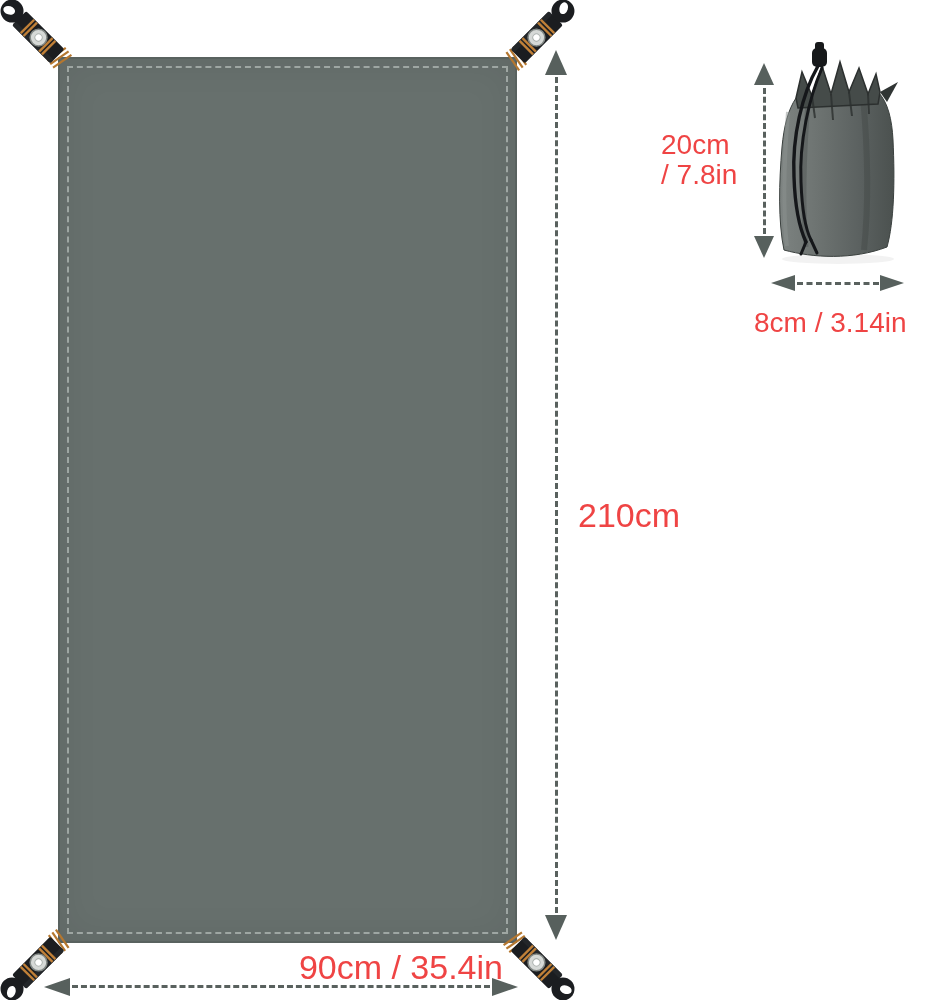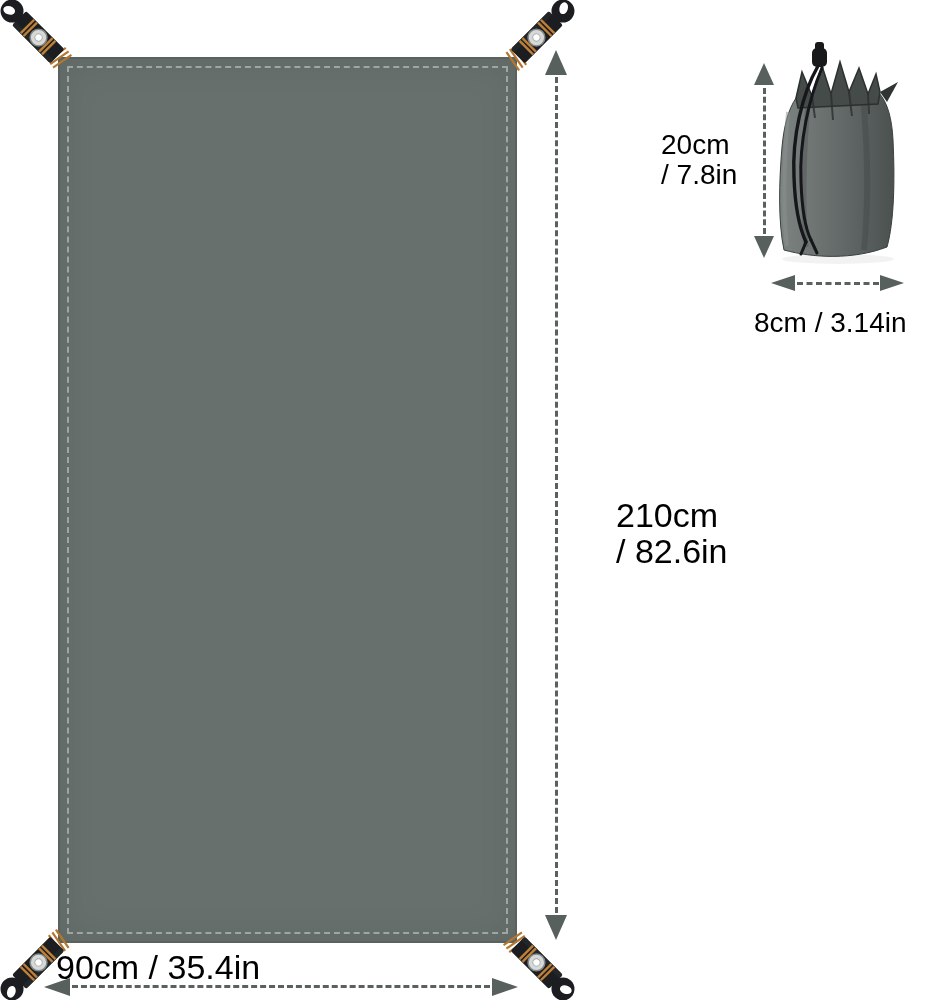--- a/index.html
+++ b/index.html
@@ -70,24 +70,24 @@
   .bagH-line { left: 763px; top: 88px; height: 146px; }
   .bagH-top  { left: 754px; top: 63px; }
   .bagH-bot  { left: 754px; top: 236px; }
 
   
   .bagW-line { left: 797px; top: 282px; width: 82px; }
   .bagW-left  { left: 771px; top: 275px; }
   .bagW-right { left: 880px; top: 275px; }
 
   
-  .label { position: absolute; white-space: nowrap; color: #000000; }
+  .label { position: absolute; white-space: nowrap; color: #ef4444; }
   .label .line { display: block; }
-  .label-main-height { left: 578px; top: 497px; font-size: 34px; line-height: 36px; margin-left: 38px; }
-  .label-main-width  { left: 56px;  top: 949px; width: 474px; text-align: left; font-size: 34px; line-height: 36px; }
+  .label-main-height { left: 578px; top: 497px; font-size: 34px; line-height: 36px; }
+  .label-main-width  { left: 29px;  top: 949px; width: 474px; text-align: right; font-size: 34px; line-height: 36px; }
   .label-bag-height  { left: 661px; top: 130px; font-size: 28px; line-height: 30px; }
   .label-bag-width   { left: 754px; top: 308px; font-size: 28px; line-height: 30px; }
 
   
   .bag { position: absolute; left: 768px; top: 42px; width: 144px; height: 228px; overflow: visible; }
 </style>
 </head>
 <body>
 
 <div class="canvas">
@@ -132,21 +132,20 @@
     </svg>
   <svg class="strap strap-bl" viewBox="0 0 94 34">
       <use href="#strapSym"></use>
     </svg>
 
   <div class="tri tri-up dimH-top"></div>
   <div class="dash-v dimH-line"></div>
   <div class="tri tri-down dimH-bot"></div>
   <div class="label label-main-height">
     <span class="line">210cm</span>
-    <span class="line">/ 82.6in</span>
   </div>
 
   <div class="label label-main-width">90cm / 35.4in</div>
   <div class="tri tri-left dimW-left"></div>
   <div class="dash-h dimW-line"></div>
   <div class="tri tri-right dimW-right"></div>
 
   <svg class="bag" viewBox="0 0 144 228">
     <defs>
       <linearGradient id="bagGrad" x1="0" y1="0" x2="1" y2="0">

